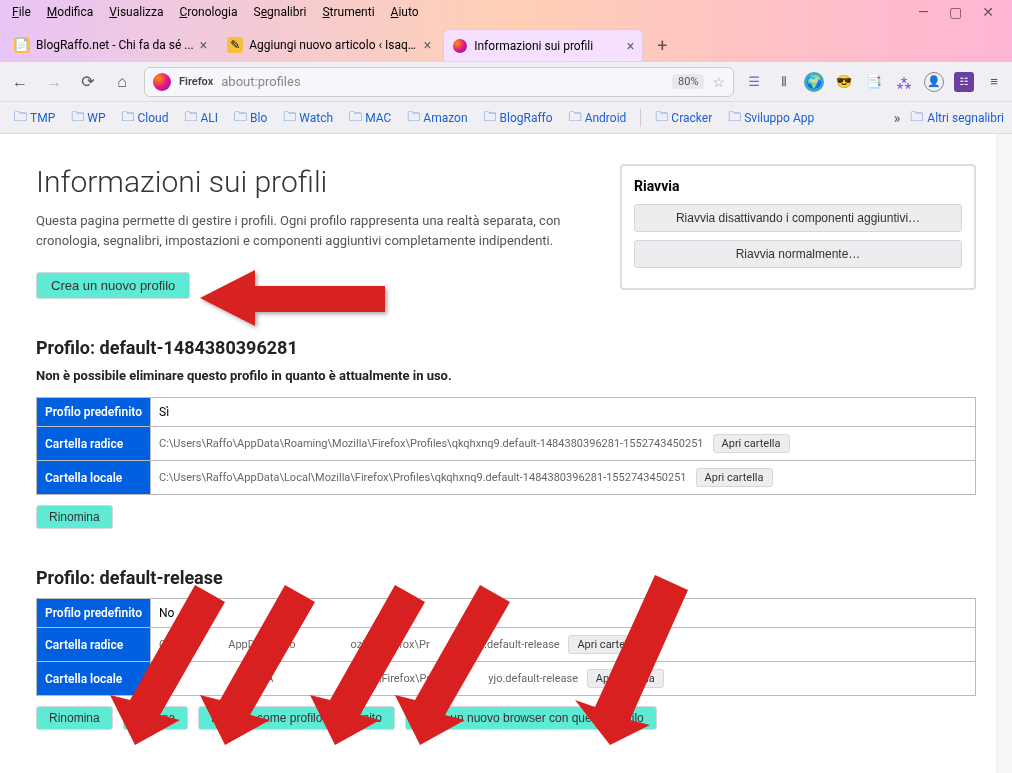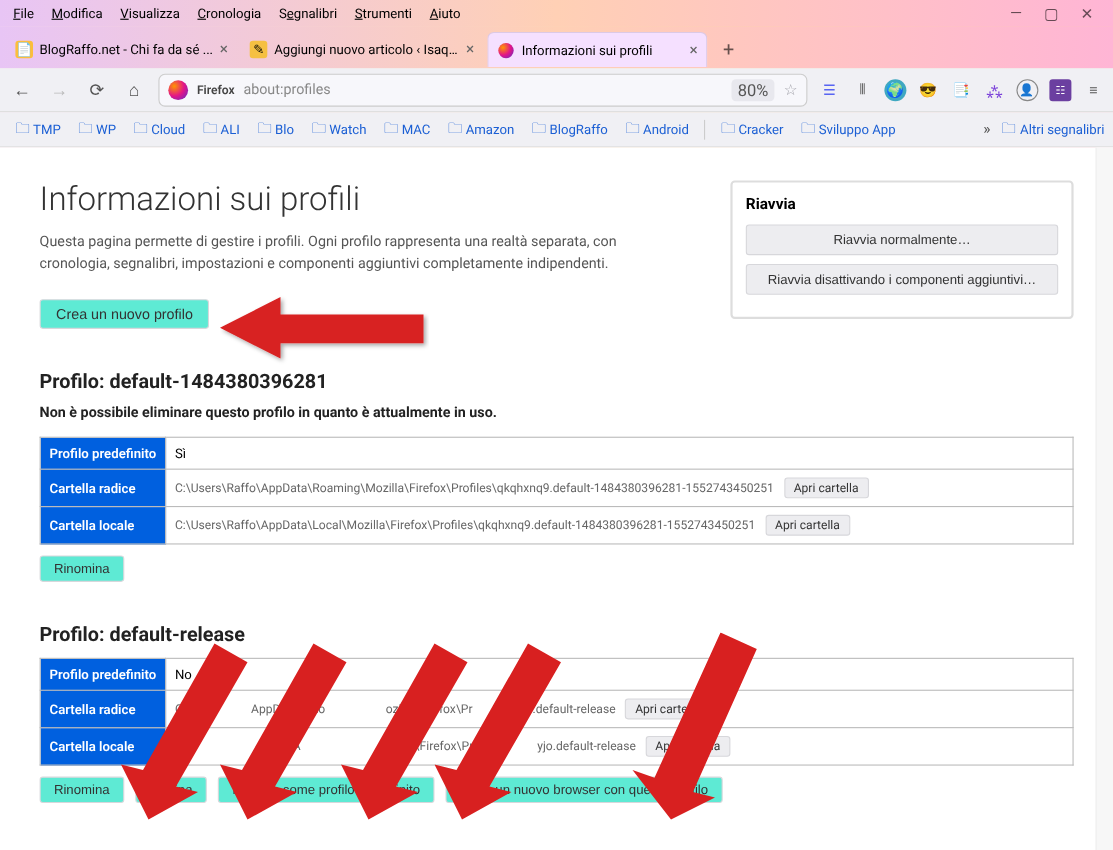--- a/index.html
+++ b/index.html
@@ -86,21 +86,21 @@
   background: #f7f7fb;
   border: 1px solid #ccc;
   border-radius: 6px;
   padding: 0 8px;
   gap: 8px;
 }
 .ff-logo { width:18px; height:18px; border-radius:50%; background: radial-gradient(circle at 30% 30%, #ff9500, #e31587, #592acb); }
 .url-identity { font-weight: 600; color:#444; font-size:11px; }
 .url-text { color: #888; font-size: 13px; text-align: center; }
 .url-spacer { flex:1; }
-.zoom-badge { background:#e8e8ee; border-radius:4px; padding:1px 6px; font-size:15px; color:#555; }
+.zoom-badge { background:#e8e8ee; border-radius:4px; padding:1px 6px; font-size:11px; color:#555; }
 .star-icon { color:#a0a0a8; font-size:14px; }
 .ext-icon { width:20px; height:20px; border-radius:4px; display:inline-flex; align-items:center; justify-content:center; font-size:13px; cursor:pointer; }
 
 
 .bookmarks {
   display: flex;
   align-items: center;
   height: 32px;
   padding: 0 8px;
   gap: 4px;
@@ -158,21 +158,21 @@
   padding: 5px 14px;
   font-size: 13px;
   color: #333;
   cursor: pointer;
 }
 
 .restart-box {
   position: absolute;
   right: 36px;
   top: 30px;
-  width: 312px;
+  width: 356px;
   border: 2px solid #ddd;
   border-radius: 4px;
   padding: 12px;
   background:#fff;
 }
 .restart-box h3 { font-size: 14px; font-weight: 700; margin-bottom: 10px; }
 .restart-btn {
   display: block;
   width: 100%;
   background: #ededf0;
@@ -352,22 +352,22 @@
 </div>
 
 <div class="content">
 
   <h1 class="page-title">Informazioni sui profili</h1>
   <p class="page-desc">Questa pagina permette di gestire i profili. Ogni profilo rappresenta una realtà separata, con cronologia, segnalibri, impostazioni e componenti aggiuntivi completamente indipendenti.</p>
   <button class="btn">Crea un nuovo profilo</button>
 
   <div class="restart-box">
     <h3>Riavvia</h3>
+    <button class="restart-btn">Riavvia disattivando i componenti aggiuntivi…</button>
     <button class="restart-btn">Riavvia normalmente…</button>
-    <button class="restart-btn">Riavvia disattivando i componenti aggiuntivi…</button>
   </div>
 
   
   <div class="profile-section">
     <div class="profile-heading">Profilo: default-1484380396281</div>
     <div class="profile-warning">Non è possibile eliminare questo profilo in quanto è attualmente in uso.</div>
     <table class="profile-table">
       <tbody>
           <tr>
         <td class="label">Profilo predefinito</td>

